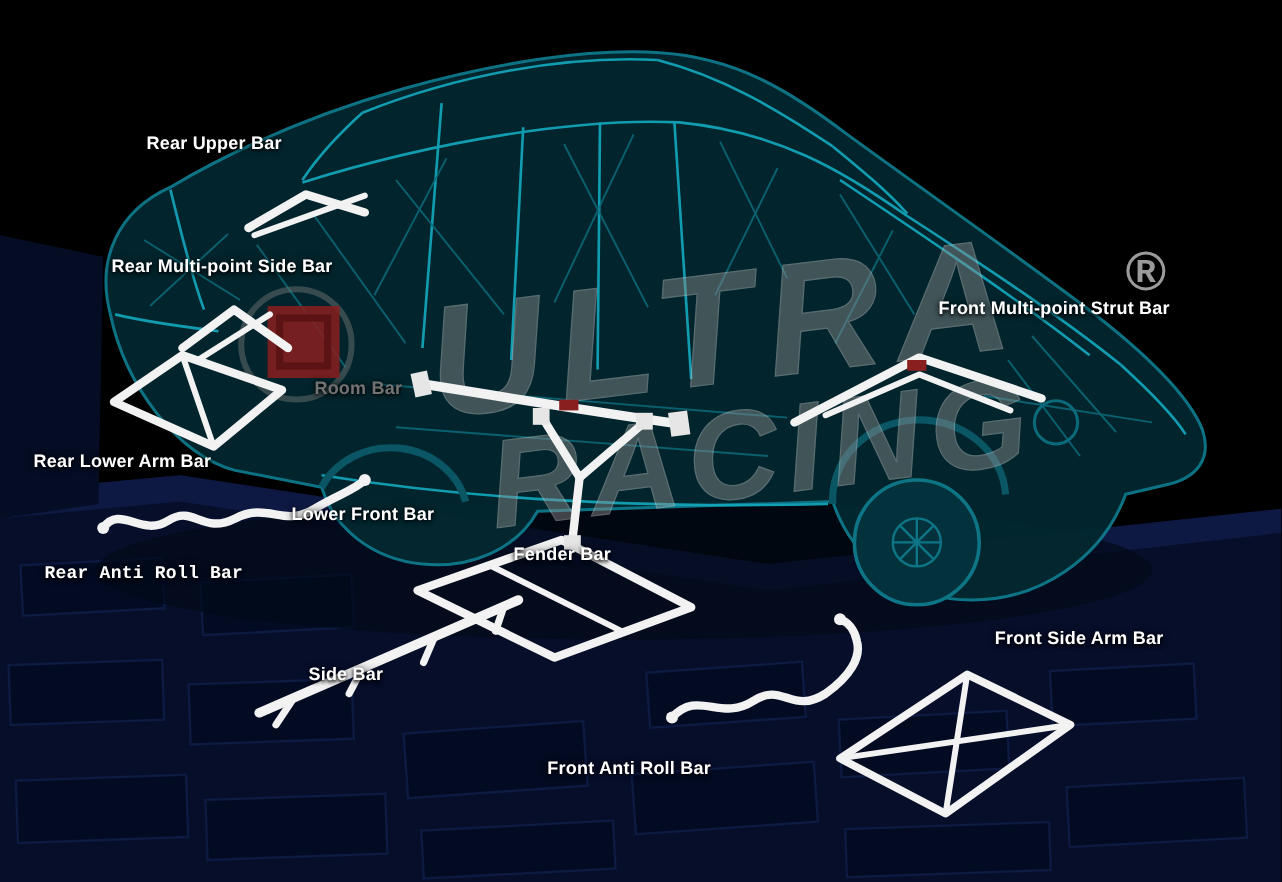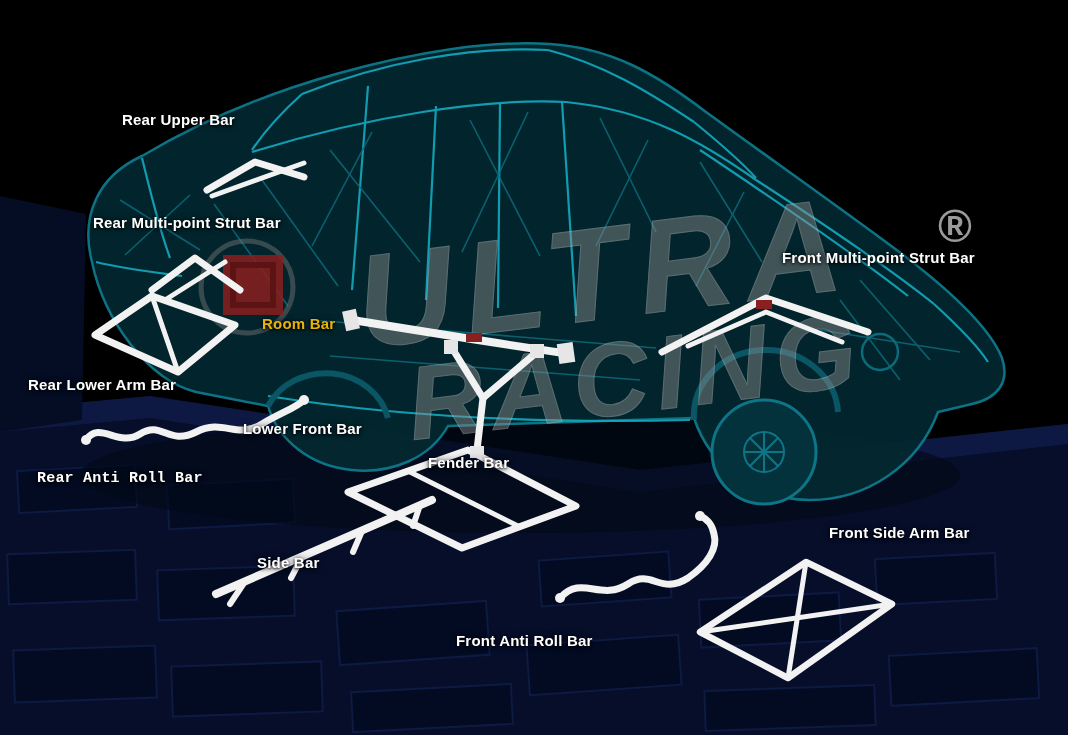--- a/index.html
+++ b/index.html
@@ -13,21 +13,21 @@
   .stage svg{position:absolute;left:0;top:0;}
   .label{
     position:absolute;
     color:#ffffff;
     font-size:15px;
     font-weight:bold;
     white-space:nowrap;
     letter-spacing:.2px;
     text-shadow:0 1px 3px rgba(0,0,0,.95), 0 0 6px rgba(0,0,0,.8);
   }
-  .label.room{color:#eab308;}
+  .label.room{color:#737373;}
   .registered-mark{
     position:absolute;
     left:938px;top:203px;
     font-size:46px;
     font-weight:bold;
     color:#9b9b9b;
     text-shadow:0 1px 2px rgba(0,0,0,.8);
     line-height:1;
   }
 </style>
@@ -193,21 +193,21 @@
 
       <g stroke-width="6.5">
         <polygon points="700,632 806,562 892,604 788,678"></polygon>
         <path d="M 806,562 L 788,678" stroke-width="5"></path>
         <path d="M 700,632 L 892,604" stroke-width="5"></path>
       </g>
     </g>
   </svg>
 
   <div class="label" style="left:122px;top:111px;">Rear Upper Bar</div>
-  <div class="label" style="left:93px;top:214px;">Rear Multi-point Strut Bar</div>
+  <div class="label" style="left:93px;top:214px;">Rear Multi-point Side Bar</div>
   <div class="label room" style="left:262px;top:315px;">Room Bar</div>
   <div class="label" style="left:28px;top:376px;">Rear Lower Arm Bar</div>
   <div class="label" style="left:243px;top:420px;">Lower Front Bar</div>
   <div class="label" style="left:37px;top:470px;font-family:Liberation Mono, monospace;">Rear Anti Roll Bar</div>
   <div class="label" style="left:428px;top:454px;text-align:center;">Fender Bar</div>
   <div class="label" style="left:257px;top:554px;">Side Bar</div>
   <div class="label" style="left:456px;top:632px;">Front Anti Roll Bar</div>
   <div class="label" style="left:782px;top:249px;">Front Multi-point Strut Bar</div>
   <div class="label" style="left:829px;top:524px;">Front Side Arm Bar</div>
 

